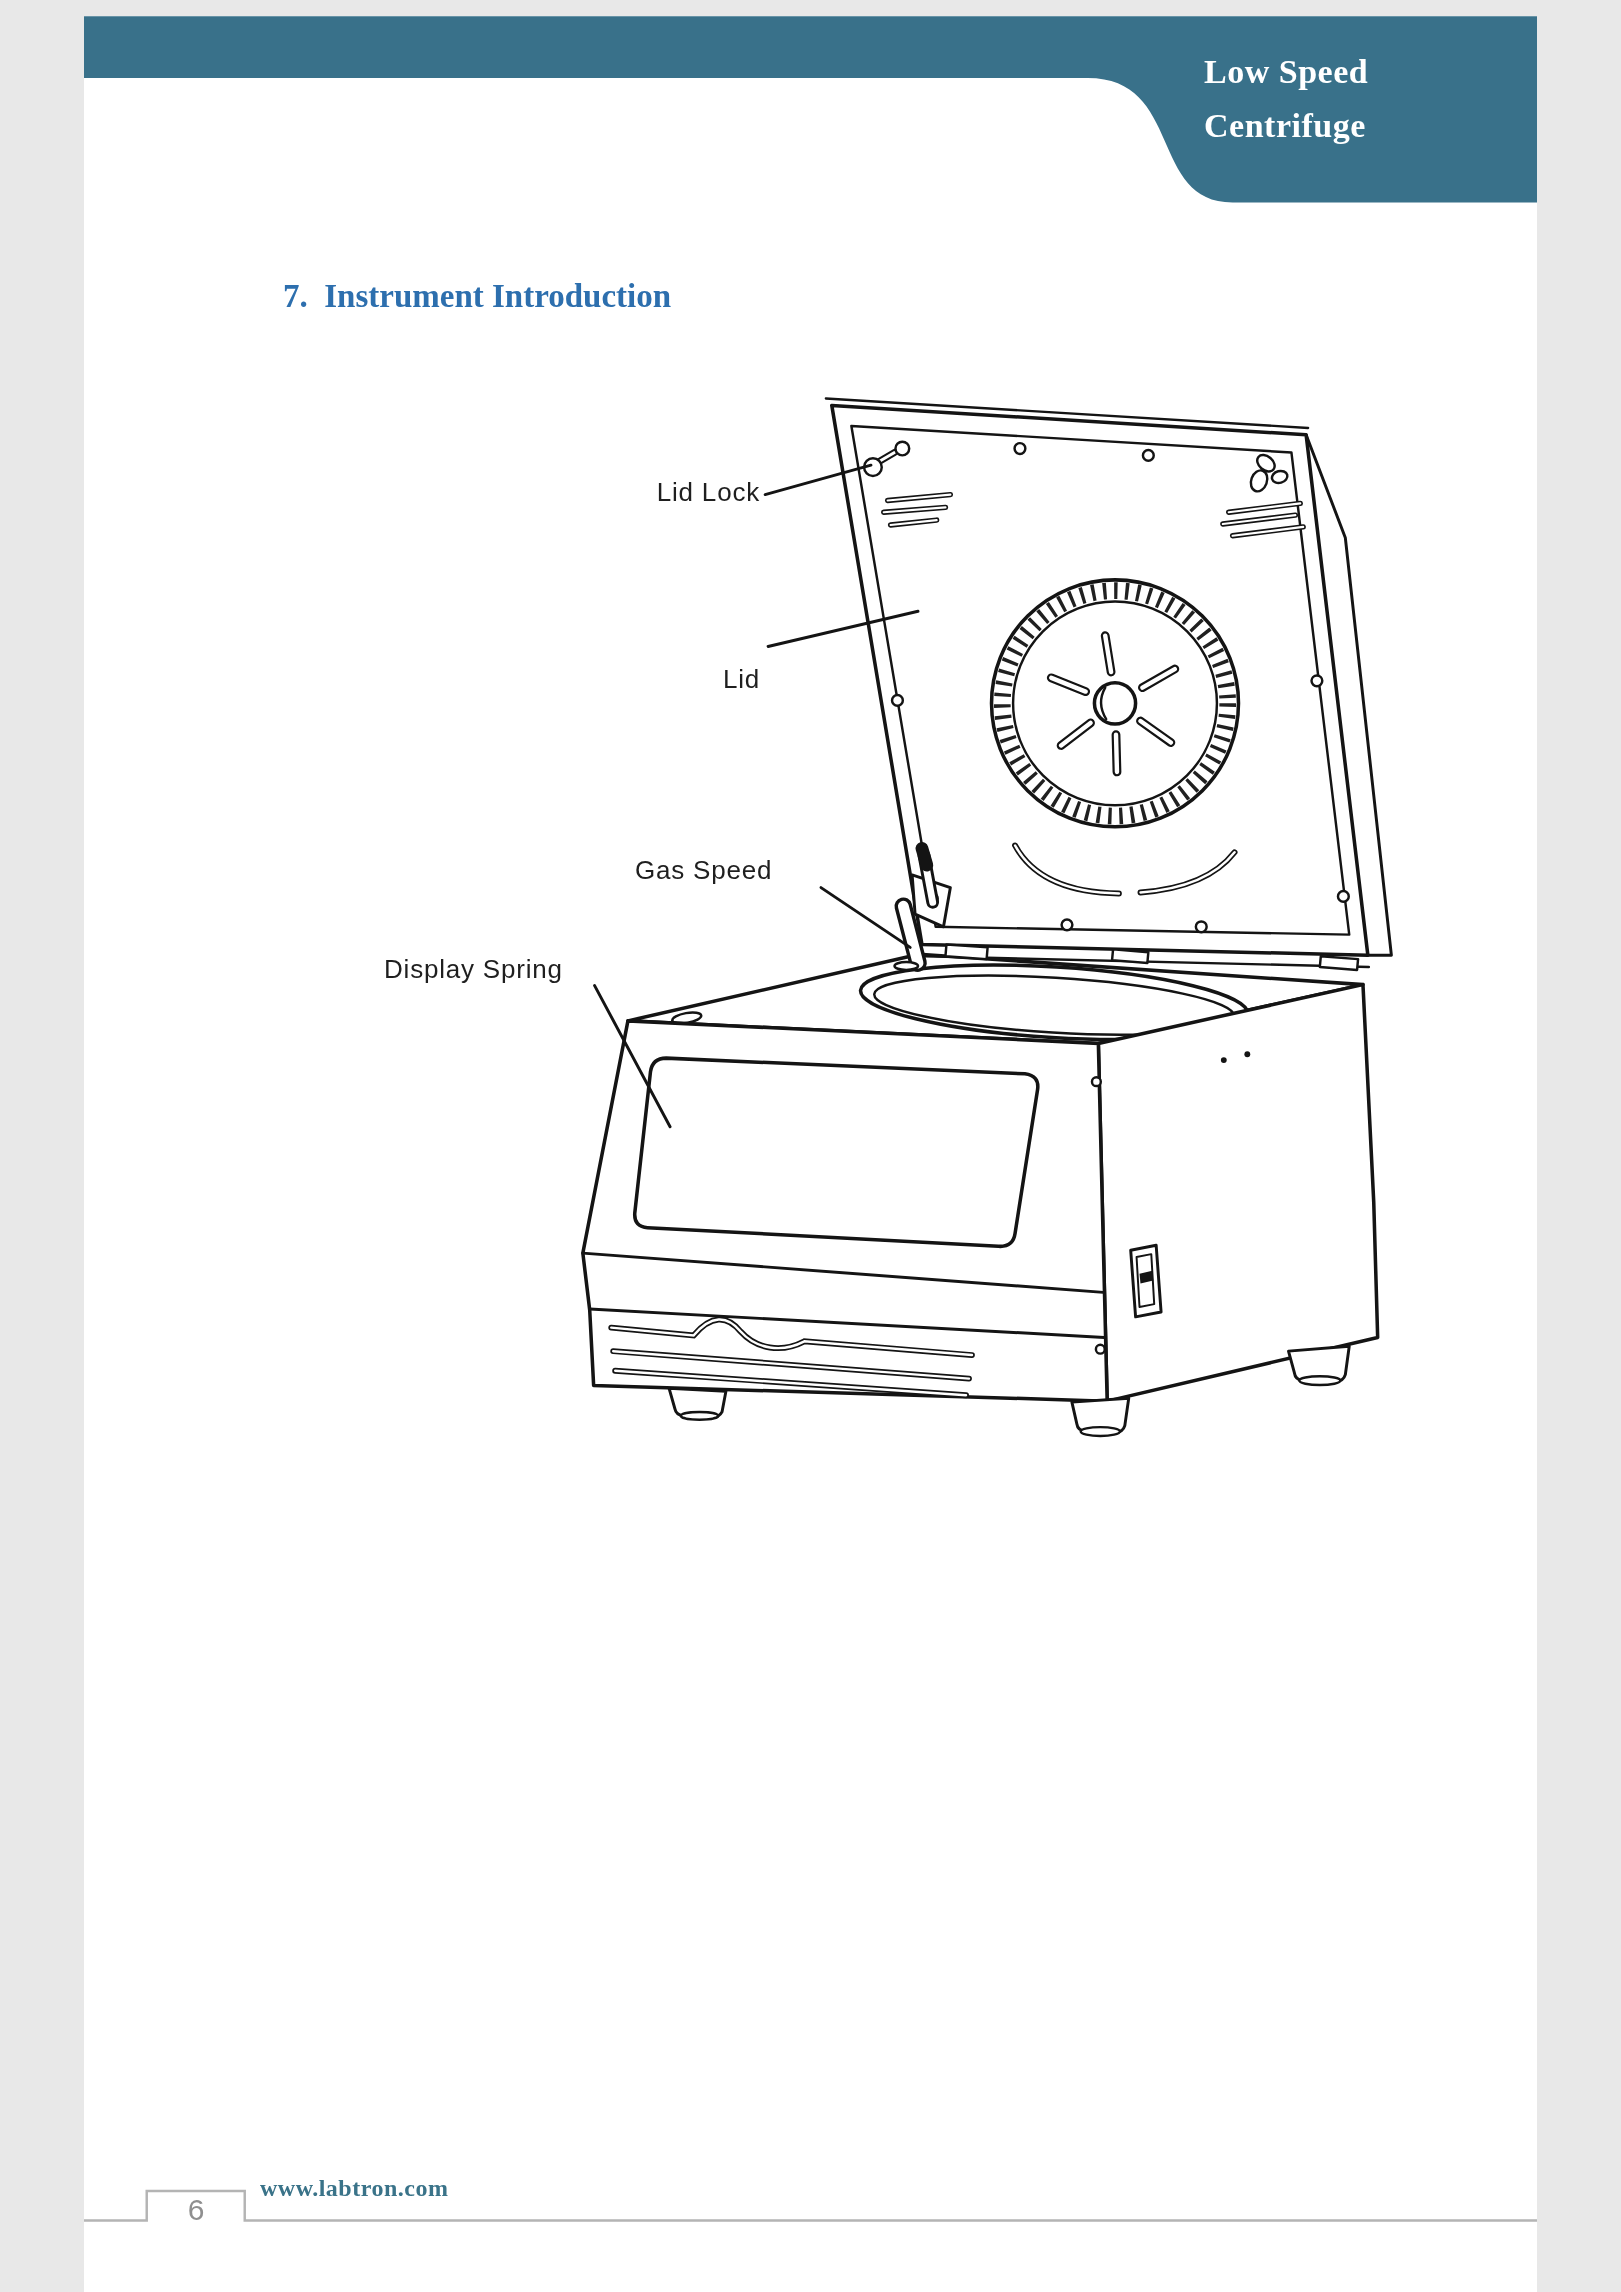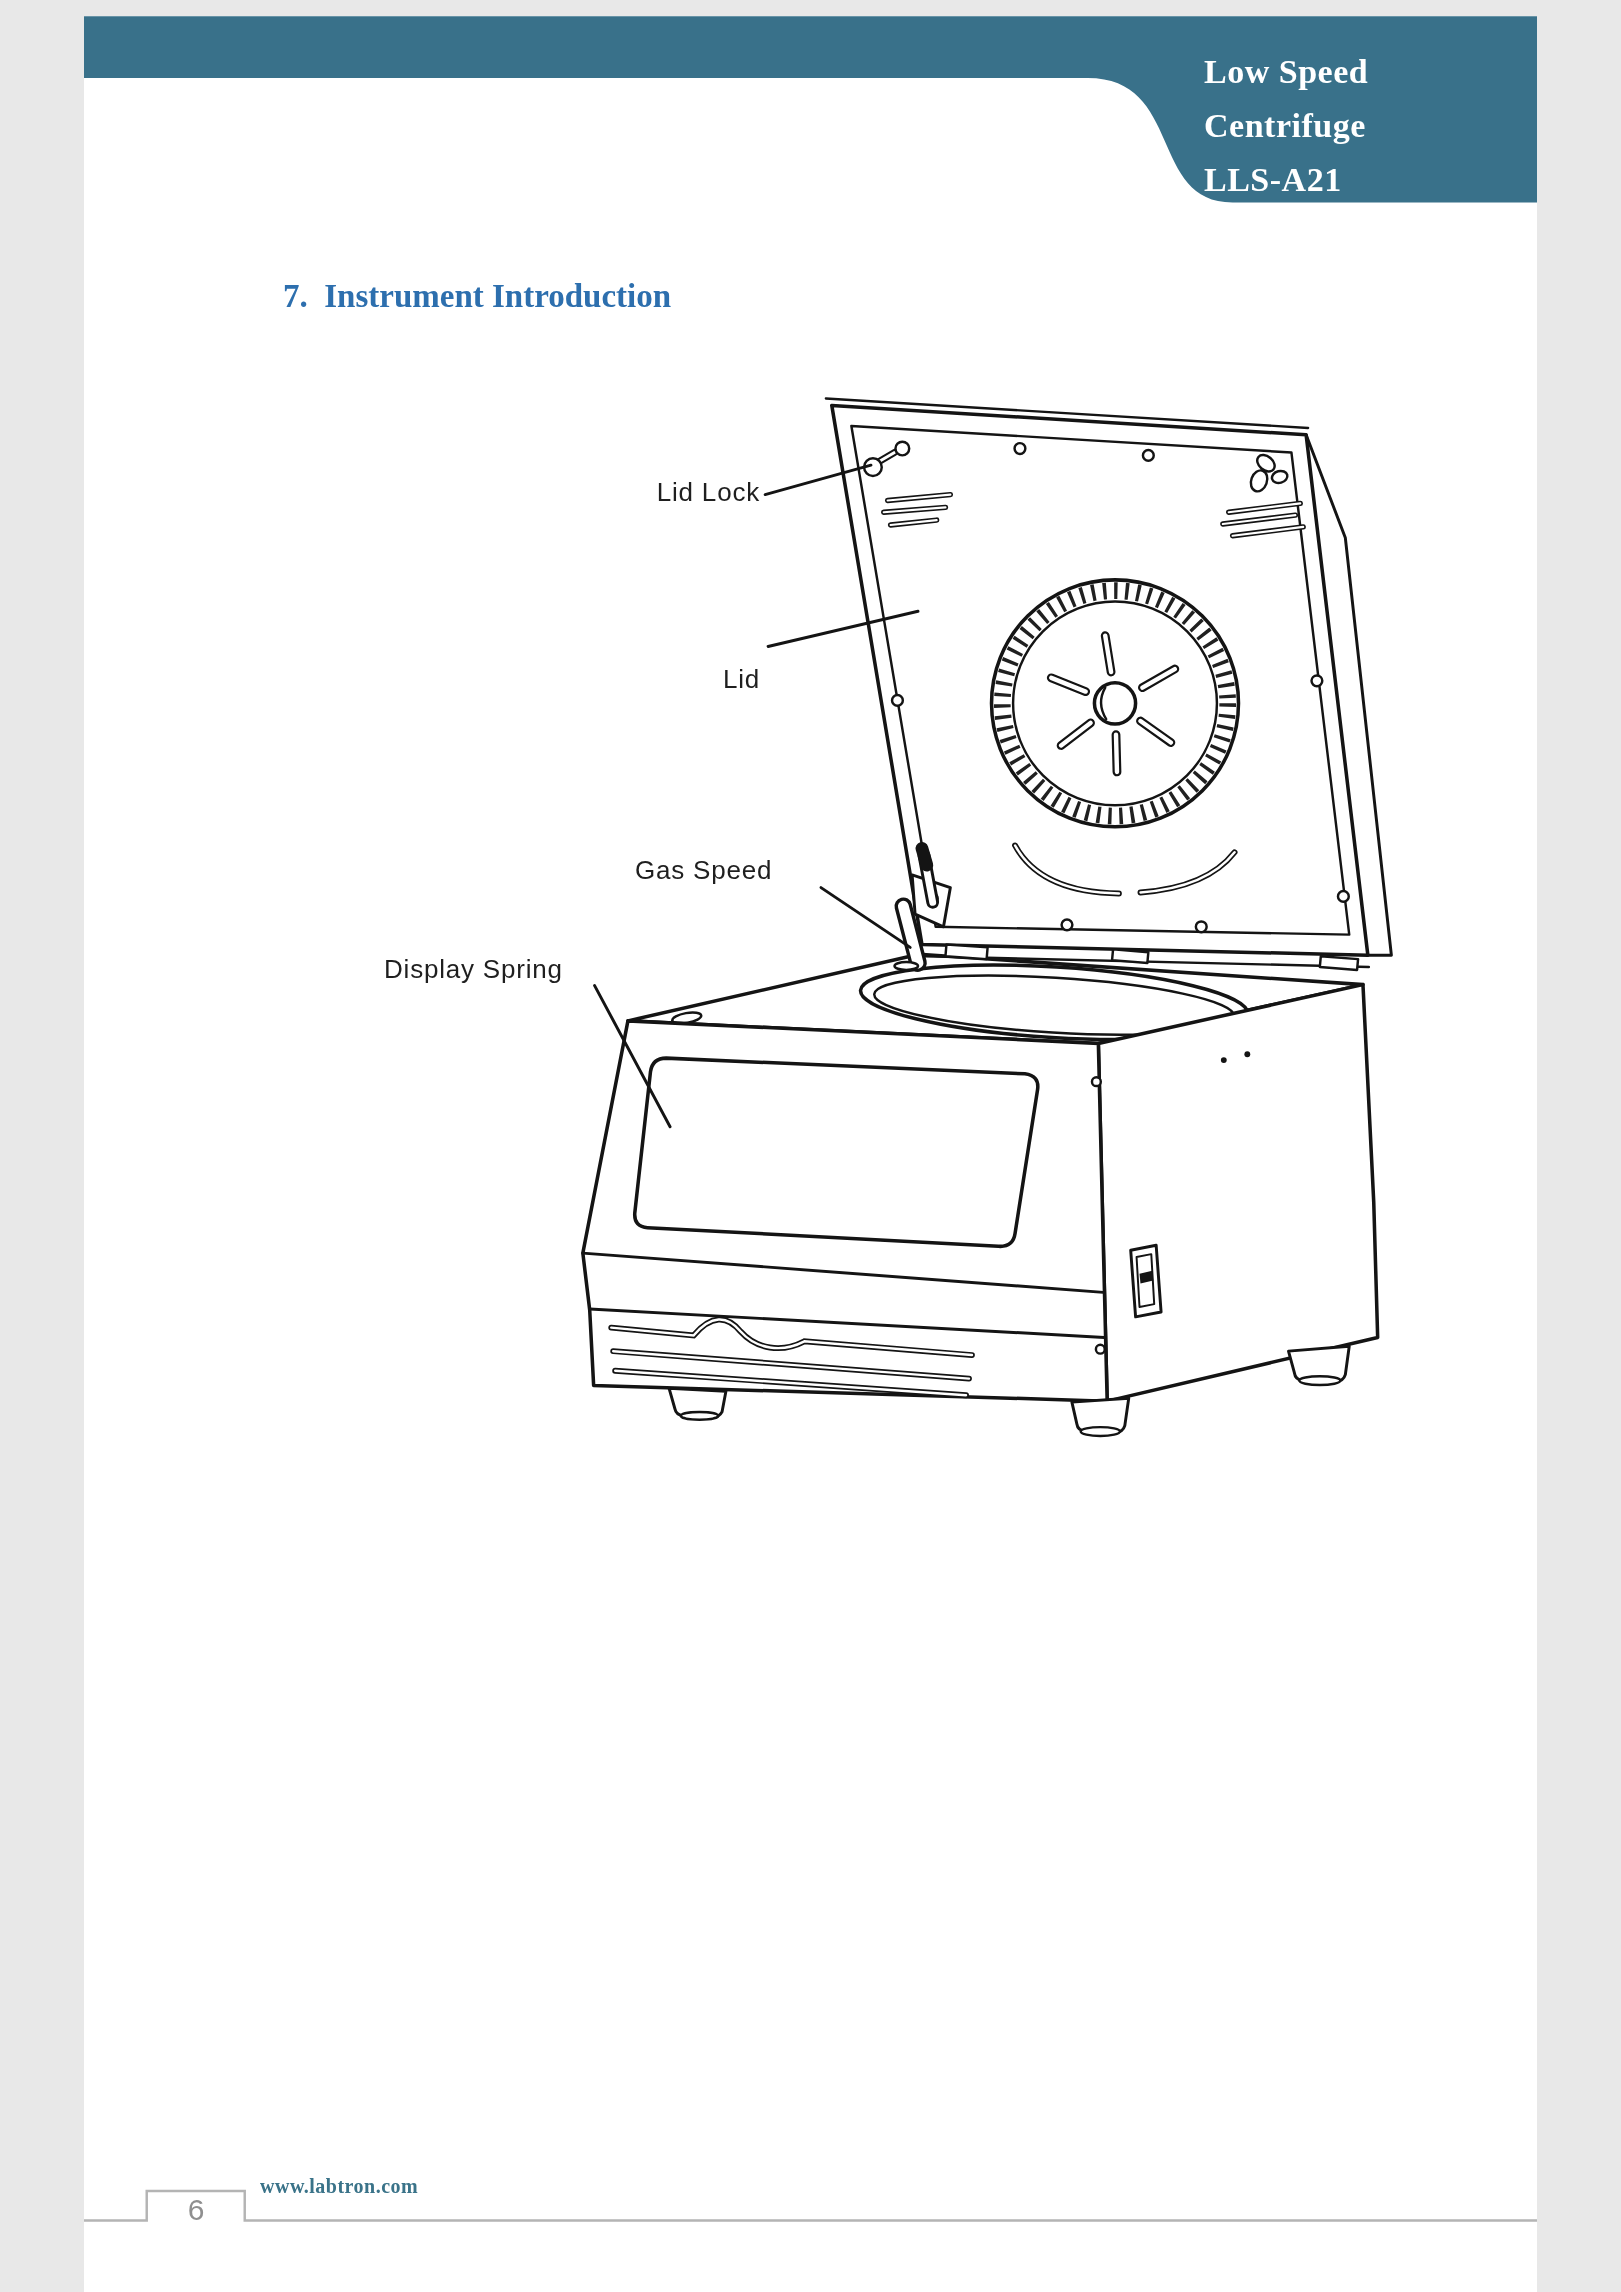--- a/index.html
+++ b/index.html
@@ -45,21 +45,21 @@
     letter-spacing:0.8px;
   }
   .lbl-right{text-align:right;width:245px;}
   .page-number{
     position:absolute;left:63px;top:2177px;width:98px;text-align:center;
     font-size:30px;color:var(--page-number-gray);
   }
   .website{
     position:absolute;left:176px;top:2159px;
     font-family:"Liberation Serif",serif;font-weight:bold;
-    font-size:20px;color:var(--footer-teal);letter-spacing:0.5px;
+    font-size:24px;color:var(--footer-teal);letter-spacing:0.5px;
   }
 </style>
 </head>
 <body>
 
 <div class="page">
 
   <svg class="graphics" width="1621" height="2293" viewBox="0 0 1654 2339">
 
     <path class="banner" d="M0,0 H1654 V190 H1172 C1086,190 1122,63 1024,63 H0 Z"></path>
@@ -178,21 +178,20 @@
         <path d="M695,488 L803,458"></path>
         <path d="M698,643 L851,607"></path>
         <path d="M752,889 L843,950"></path>
         <path d="M521,989 L598,1133"></path>
       </g>
     </g>
   </svg>
 
   <div class="banner-title">
     <div>Low Speed Centrifuge</div>
-    <div>LLS-A21</div>
   </div>
 
   <h1 class="section-heading">7.  Instrument Introduction</h1>
 
   <div class="diagram-label lbl-right" style="left:431px;top:461px;">Lid Lock</div>
   <div class="diagram-label lbl-right" style="left:431px;top:648px;">Lid</div>
   <div class="diagram-label" style="left:551px;top:839px;">Gas Speed</div>
   <div class="diagram-label" style="left:300px;top:938px;">Display Spring</div>
 
   <div class="page-number">6</div>

